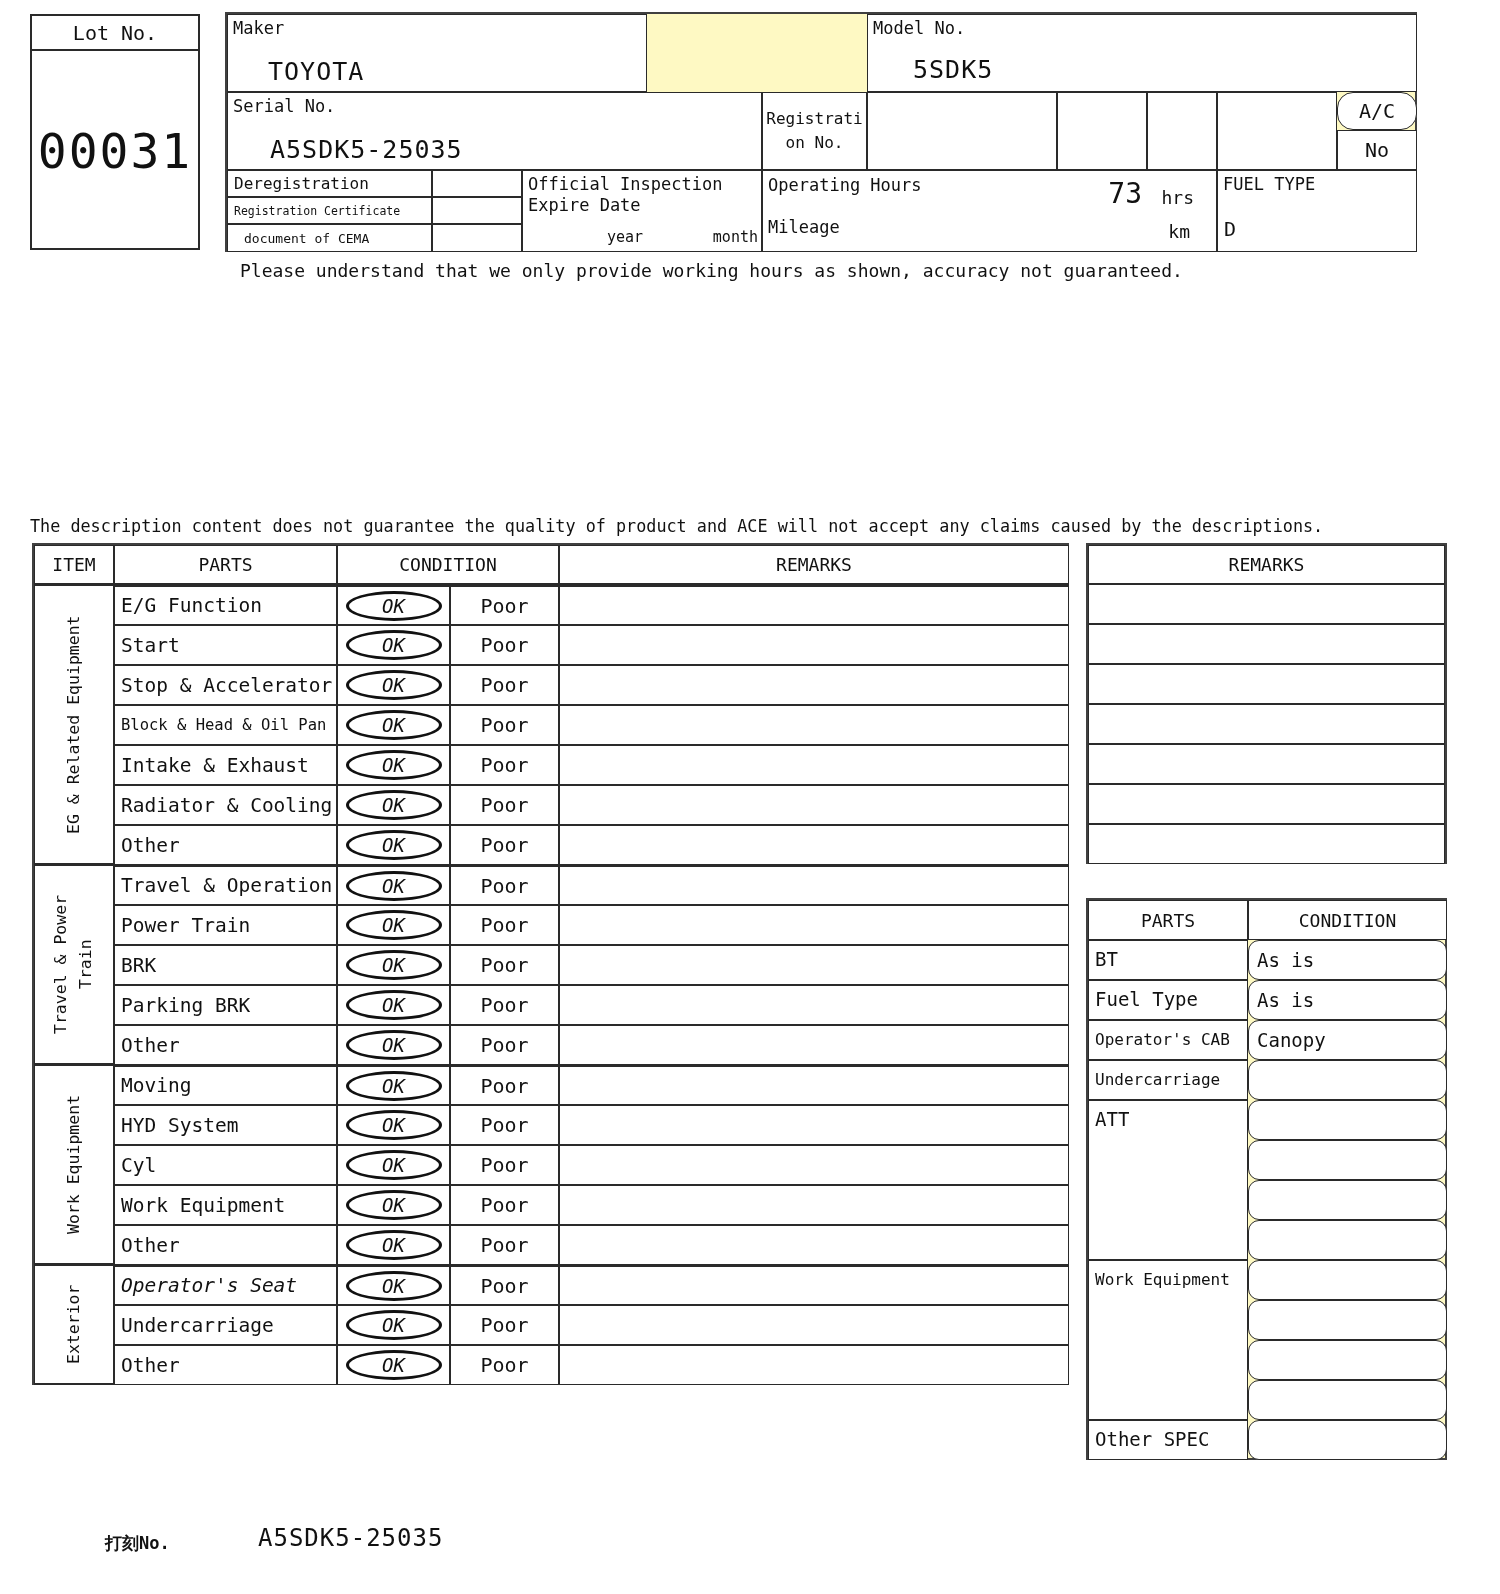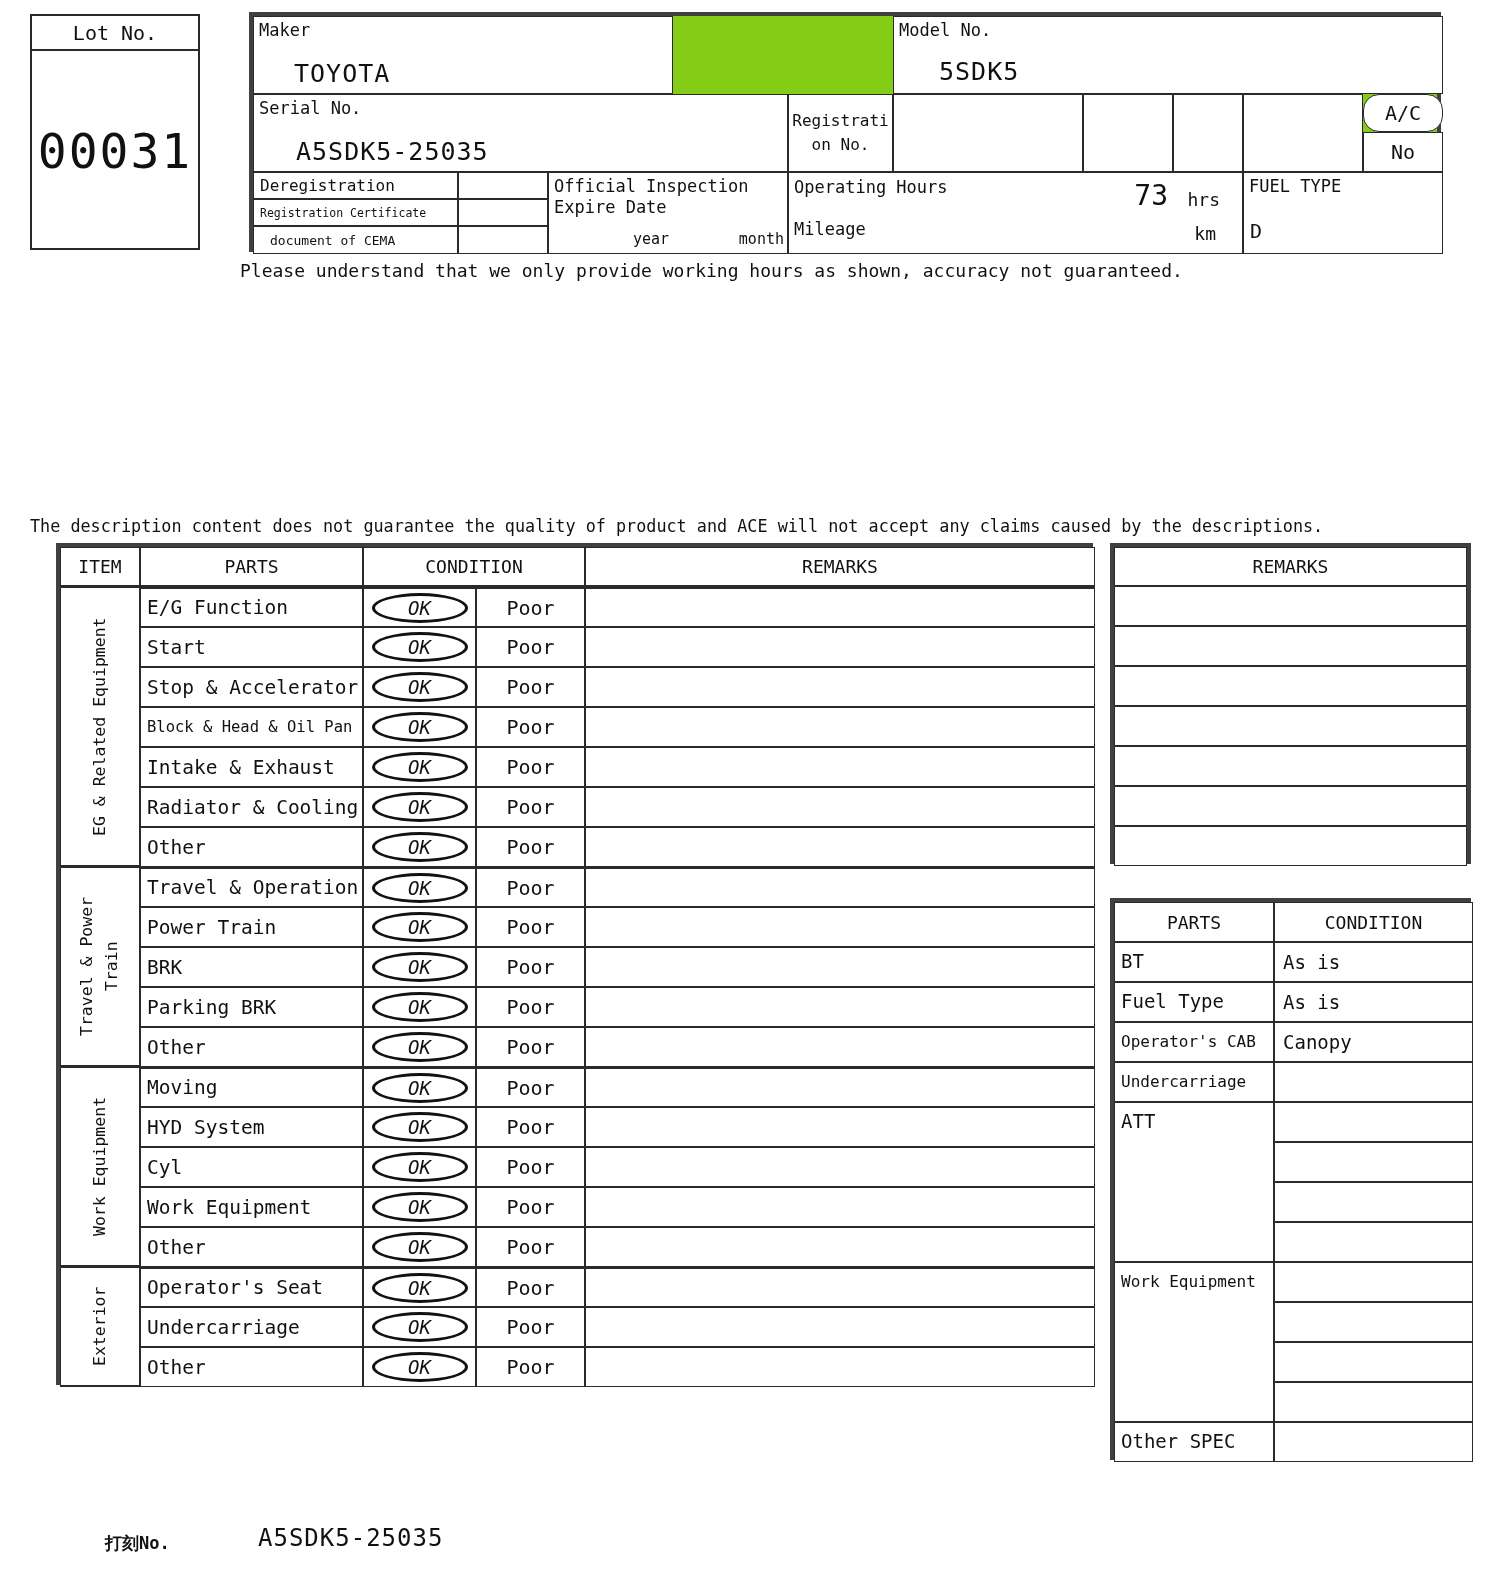--- a/index.html
+++ b/index.html
@@ -1,19 +1,19 @@
 <!DOCTYPE html>
 <html><head>
 <meta charset="utf-8">
 <style>
   html,body{margin:0;padding:0;background:#fff;}
   .page{position:relative;width:1500px;height:1594px;background:#ffffff;
         font-family:"DejaVu Sans Mono","Liberation Mono",monospace;color:#111;overflow:hidden;}
   .abs{position:absolute;}
-  .grid{position:absolute;display:grid;border:4px solid #404040;box-sizing:border-box;background:#84cc16;margin-left:24px;}
+  .grid{position:absolute;display:grid;border:2px solid #404040;box-sizing:border-box;background:#fef9c3;}
   .c{border:1px solid #2a2a2a;box-sizing:border-box;position:relative;overflow:hidden;background:#fff;}
   .hrow{border-bottom-width:2px;}
   .gtop{border-top-width:2px;}
   
   .lab{position:absolute;top:3px;left:5px;font-size:17px;line-height:1.25;white-space:pre-line;}
   .val-big{position:absolute;left:42px;top:42px;font-size:25px;letter-spacing:1px;white-space:nowrap;}
   .regno{display:flex;align-items:center;justify-content:center;text-align:center;
          word-break:break-all;font-size:16px;line-height:1.5;padding:0 2px;}
   .ctr{display:flex;align-items:center;justify-content:center;}
   .small-lab{display:flex;align-items:center;padding-left:6px;font-size:16px;white-space:nowrap;}
@@ -47,21 +47,21 @@
   .vlab{display:flex;align-items:center;justify-content:center;writing-mode:vertical-rl;
         transform:rotate(180deg);font-size:16.5px;white-space:pre-line;text-align:center;line-height:1.5;}
   
   #remarks-table{left:1086px;top:543px;width:361px;height:321px;
     grid-template-columns:1fr;grid-template-rows:39px repeat(7,40px);}
   
   #spec-table{left:1086px;top:898px;width:361px;height:562px;
     grid-template-columns:160px 199px;grid-template-rows:repeat(14,40px);}
   .spec-label{padding:7px 0 0 6px;font-size:19px;white-space:nowrap;}
   .spec-label.small{font-size:16px;padding-top:9px;}
-  .spec-val{display:flex;align-items:center;padding-left:8px;font-size:19px;}
+  .spec-val{display:flex;align-items:center;padding-left:8px;font-size:19px;border-radius:11px;}
   
   .stamp-label{left:105px;top:1532px;font-size:17px;font-weight:bold;}
   .stamp-value{left:258px;top:1524px;font-size:24px;letter-spacing:1px;}
 </style>
 </head>
 <body>
 
 <div class="page">
 
   <div id="lot-box" class="abs">
@@ -224,21 +224,21 @@
       </div>
       <div class="c poor" style="grid-area: 17 / 4;">Poor</div>
       <div class="c" style="grid-area: 17 / 5;"></div>
       <div class="c plabel" style="grid-area: 18 / 2;">Other</div>
       <div class="c okcell" style="grid-area: 18 / 3;">
         <div class="ok-oval">OK</div>
       </div>
       <div class="c poor" style="grid-area: 18 / 4;">Poor</div>
       <div class="c" style="grid-area: 18 / 5;"></div>
       <div class="c vlab gtop" style="grid-area: 19 / 1 / 22;">Exterior</div>
-      <div class="c plabel gtop" style="grid-area: 19 / 2;">Operator's Seat</div>
+      <div class="c plabel gtop" style="grid-area: 19 / 2; font-style: italic;">Operator's Seat</div>
       <div class="c okcell gtop" style="grid-area: 19 / 3;">
         <div class="ok-oval">OK</div>
       </div>
       <div class="c poor gtop" style="grid-area: 19 / 4;">Poor</div>
       <div class="c gtop" style="grid-area: 19 / 5;"></div>
       <div class="c plabel" style="grid-area: 20 / 2;">Undercarriage</div>
       <div class="c okcell" style="grid-area: 20 / 3;">
         <div class="ok-oval">OK</div>
       </div>
       <div class="c poor" style="grid-area: 20 / 4;">Poor</div>

